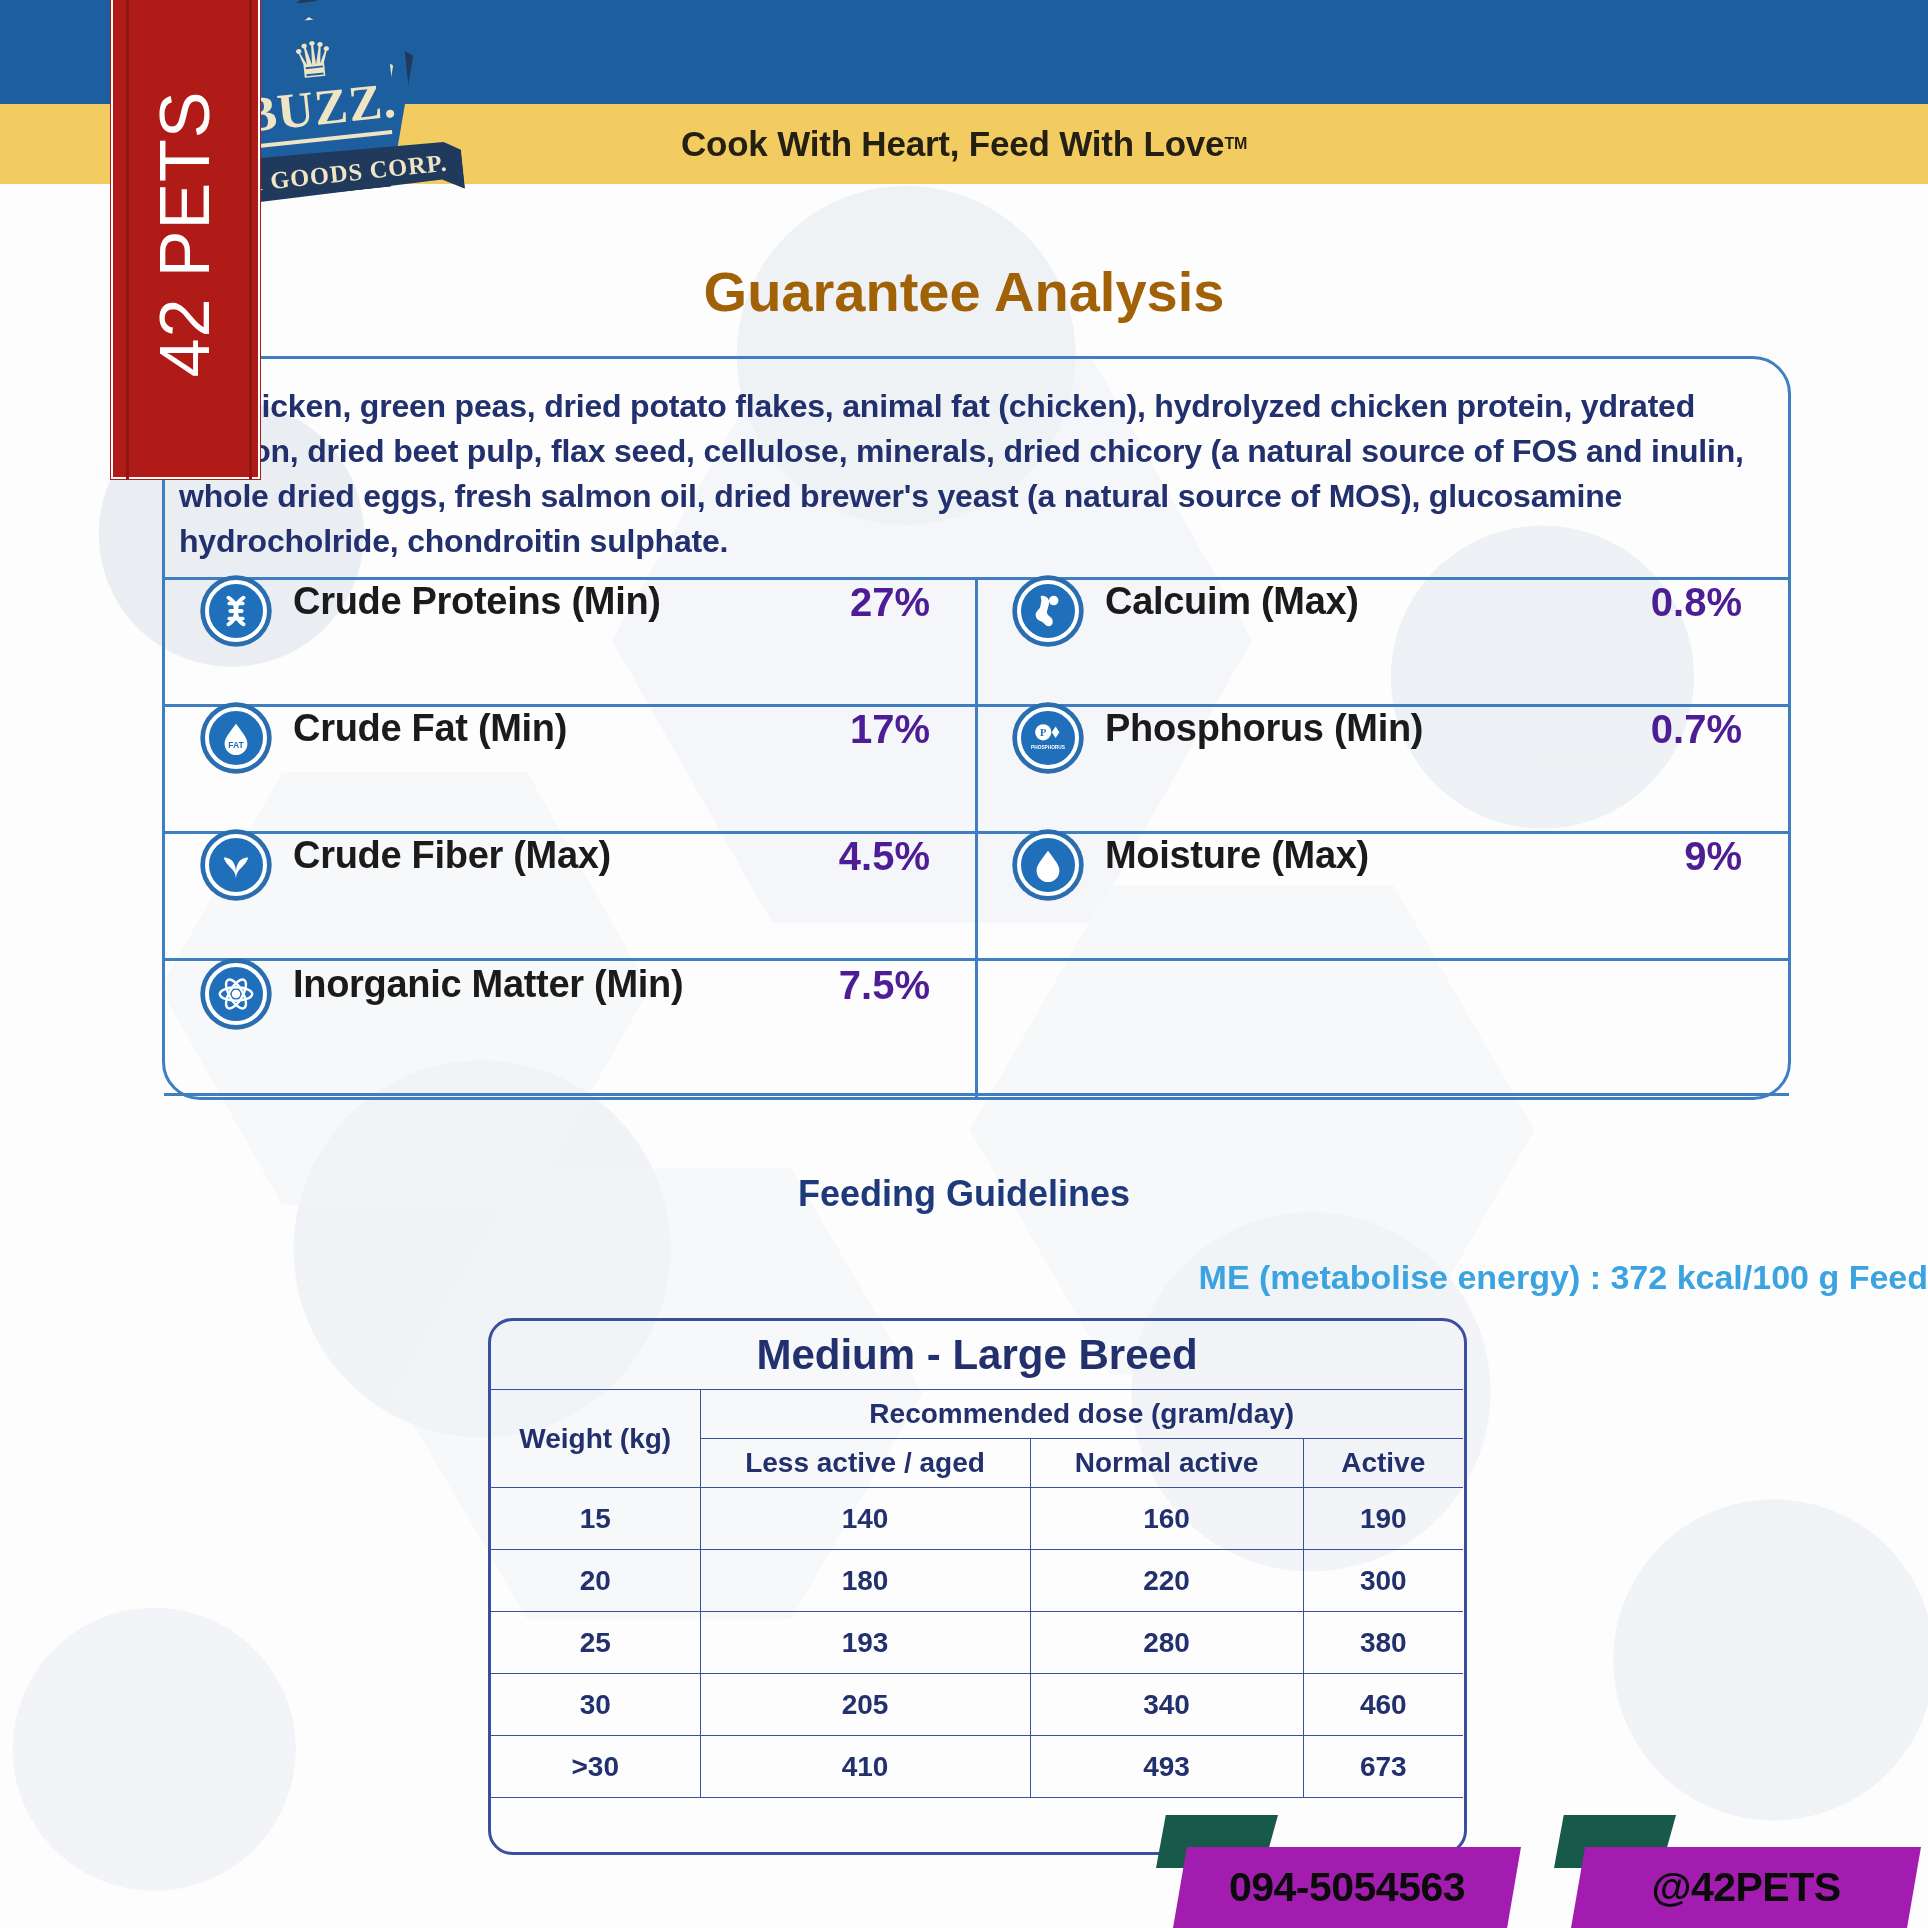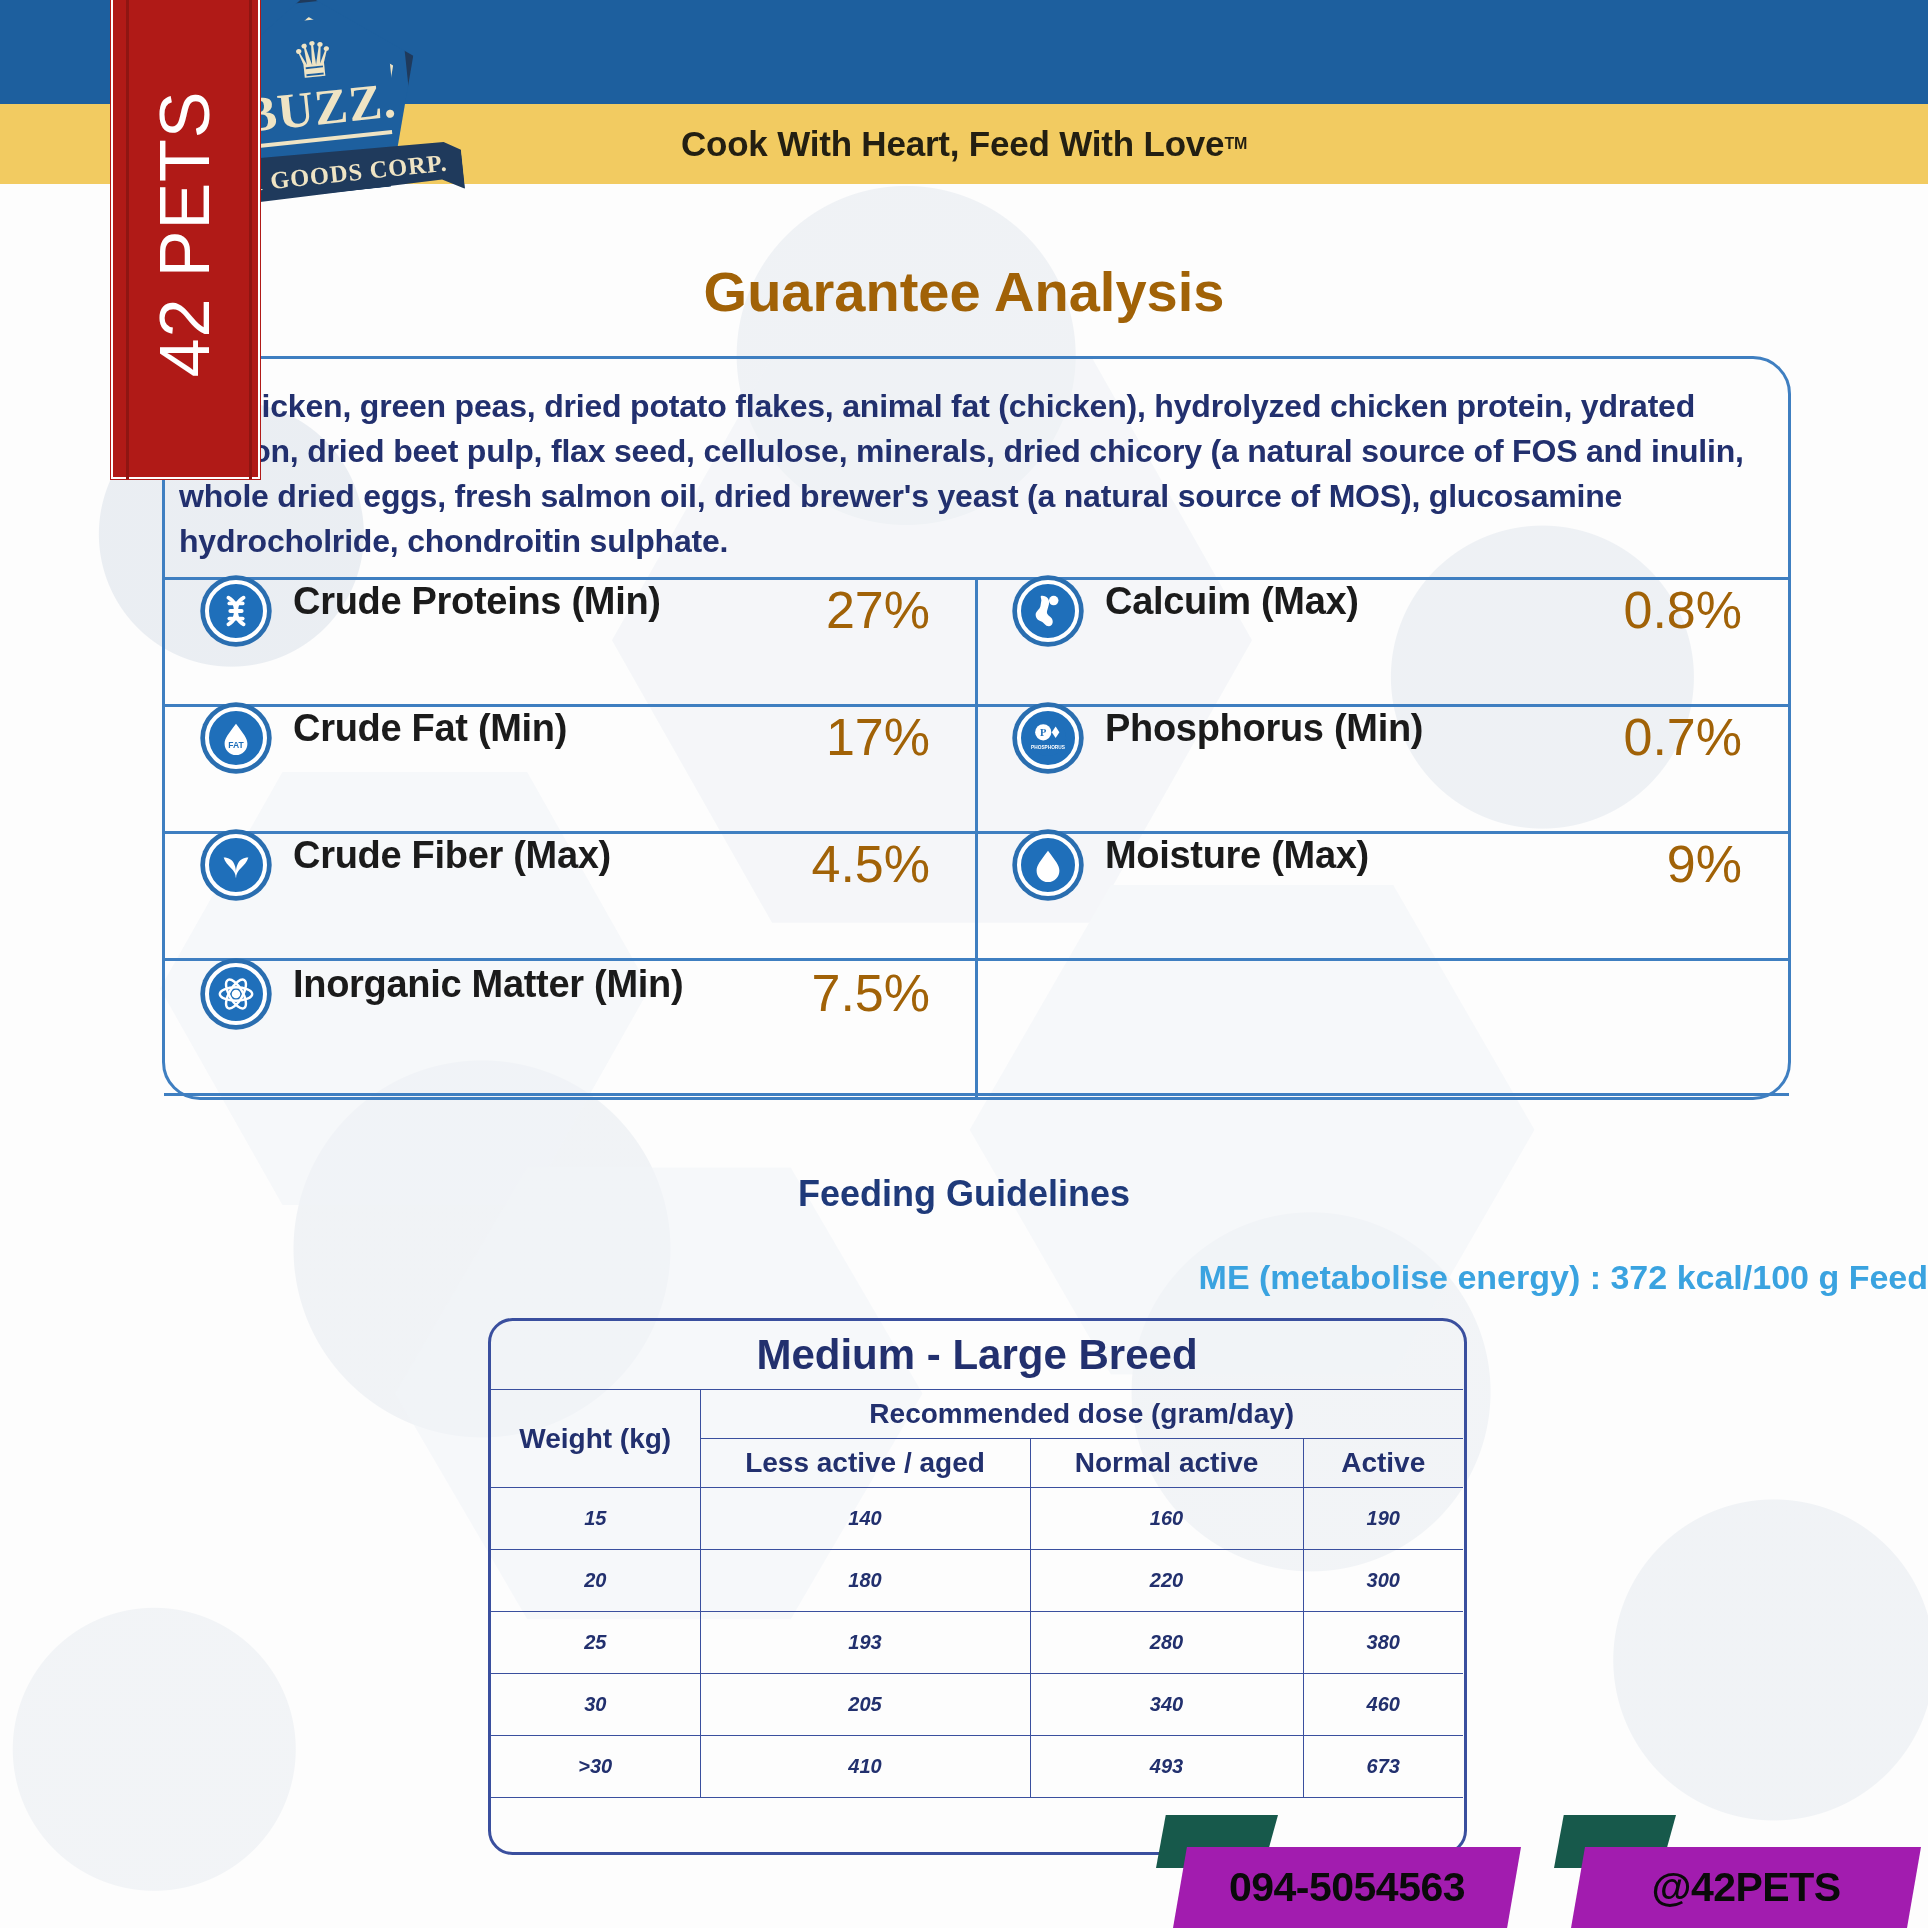--- a/index.html
+++ b/index.html
@@ -167,21 +167,21 @@
     display:flex; align-items:center; justify-content:center;
   }
   .ga-icon svg { display:block; }
   .ga-label {
     flex: 1 1 auto;
     font-size: 38px; font-weight: 700; color: #1b1b1b;
     letter-spacing: -0.3px;
   }
   .ga-value {
     flex: 0 0 auto; padding-right: 43px;
-    font-size: 52px; font-weight: 400; color: #a16207;
+    font-size: 40px; font-weight: 700; color: #4c1d95;
   }
 
   
   .fg-title {
     position: absolute; left: 0; top: 1173px; width: 1928px;
     text-align: center; font-size: 36px; font-weight: 700; color: #1f3a7a;
   }
   .fg-sub {
     position: absolute; left: 0; top: 1258px; width: 1928px;
     text-align: right; font-size: 34px; font-weight: 700; color: #3aa3e0;
@@ -204,21 +204,21 @@
   table.fg {
     width: 972px; border-collapse: collapse;
     font-size: 28px; color: #22306e; font-weight: 700;
   }
   table.fg th, table.fg td {
     border: 1.9px solid #3a4f9e;
     text-align: center;
     padding: 0;
   }
   table.fg th { height: 49px; }
-  table.fg td { height: 62px; font-size: 20px; font-style: italic; }
+  table.fg td { height: 62px; font-size: 28px; }
   table.fg .no-left  { border-left: none; }
   table.fg .no-right { border-right: none; text-align: center; }
   .col-w { width: 209px; }
   .col-a { width: 330px; }
   .col-b { width: 273px; }
   .col-c { width: 160px; }
 
   
   .ribbon {
     position: absolute; height: 81px;

